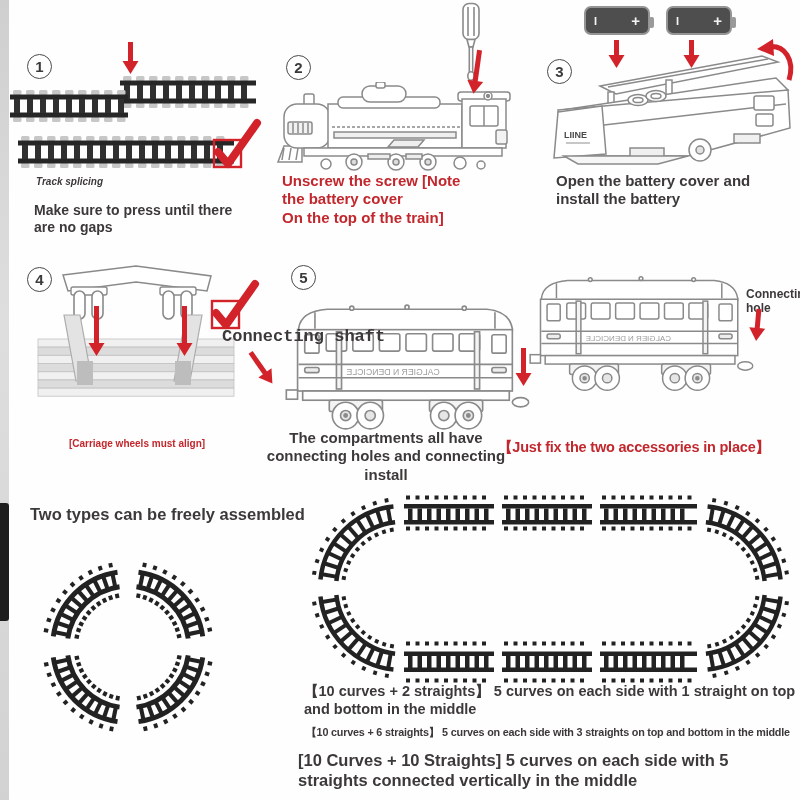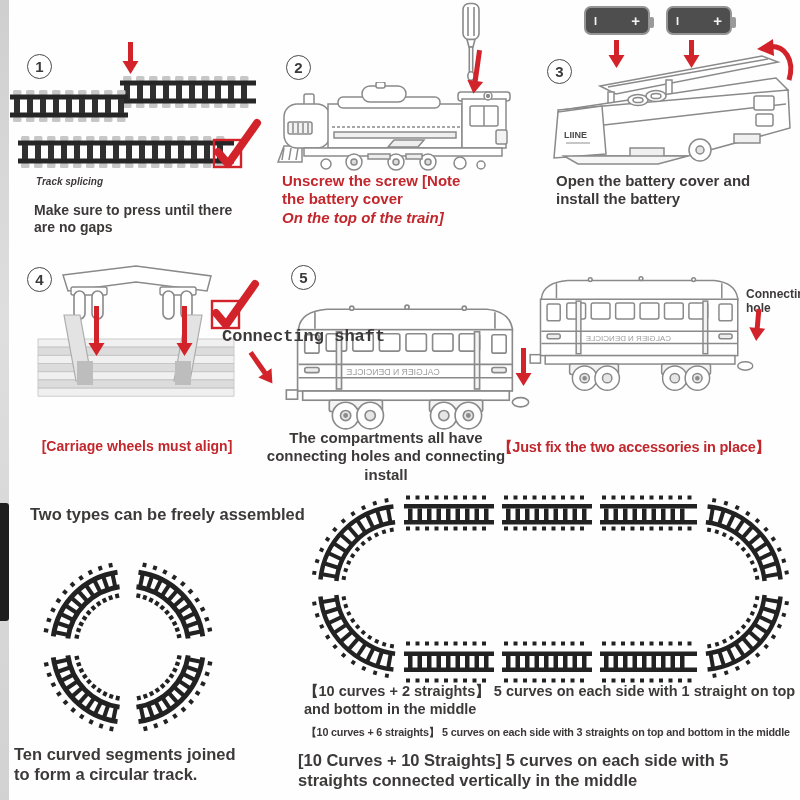--- a/index.html
+++ b/index.html
@@ -330,25 +330,25 @@
       <use href="#carriage"></use>
     </svg>
   <svg class="abs" style="left:528px;top:272px;" width="226" height="124" viewBox="0 0 240 132">
       <use href="#carriage"></use>
     </svg>
 
   <div class="abs t" style="left:36px;top:176px;font-size:10px;font-style:italic;">Track splicing</div>
   <div class="abs t" style="left:34px;top:202px;width:200px;font-size:14px;">Make sure to press until there are no gaps</div>
 
   <div class="abs t red" style="left:282px;top:172px;width:200px;font-size:15px;">Unscrew the screw [Note the battery cover</div>
-  <div class="abs t red" style="left:282px;top:209px;width:220px;font-size:15px;font-style:italic;">On the top of the train]</div>
+  <div class="abs t red" style="left:282px;top:209px;width:220px;font-size:15px;">On the top of the train]</div>
 
   <div class="abs t" style="left:556px;top:172px;width:230px;font-size:15px;">Open the battery cover and install the battery</div>
 
-  <div class="abs t red" style="left:2px;top:438px;width:270px;text-align:center;font-size:14px;">[Carriage wheels must align]</div>
+  <div class="abs t red" style="left:2px;top:438px;width:270px;text-align:center;font-size:10px;">[Carriage wheels must align]</div>
 
   <div class="abs t" style="left:222px;top:327px;font-size:17px;font-family:Liberation Mono, monospace;">Connecting shaft</div>
   <div class="abs t" style="left:746px;top:288px;width:52px;font-size:12px;line-height:1.15;">Connecting hole</div>
   <div class="abs t" style="left:266px;top:429px;width:240px;text-align:center;font-size:15px;">The compartments all have connecting holes and connecting install</div>
   <div class="abs t red" style="left:498px;top:439px;width:300px;font-size:14.5px;letter-spacing:-0.2px;">【Just fix the two accessories in place】</div>
 
   <div class="abs t" style="left:30px;top:504px;font-size:16.5px;white-space:nowrap;">Two types can be freely assembled</div>
 
   <svg id="ringArt" class="abs" style="left:30px;top:545px;" width="196" height="200" viewBox="0 0 200 200">
       <path d="M176.2506412931009,91.28367122607496 A77,77 0 0 0 110.71632877392506,25.749358706899088" fill="none" stroke="#222" stroke-width="5"></path>
@@ -782,21 +782,20 @@
       <rect x="351" y="149.5" width="4" height="4" fill="#222"></rect>
       <rect x="351" y="186.5" width="4" height="4" fill="#222"></rect>
       <rect x="360.5" y="149.5" width="4" height="4" fill="#222"></rect>
       <rect x="360.5" y="186.5" width="4" height="4" fill="#222"></rect>
       <rect x="370" y="149.5" width="4" height="4" fill="#222"></rect>
       <rect x="370" y="186.5" width="4" height="4" fill="#222"></rect>
       <rect x="379.5" y="149.5" width="4" height="4" fill="#222"></rect>
       <rect x="379.5" y="186.5" width="4" height="4" fill="#222"></rect>
     </svg>
 
-  <div class="abs t" style="left:14px;top:744px;width:235px;font-size:16.5px;">Ten curved segments joined to form a circular track.</div>
   <div class="abs t" style="left:304px;top:683px;width:494px;font-size:14.5px;">【10 curves + 2 straights】 5 curves on each side with 1 straight on top and bottom in the middle</div>
   <div class="abs t" style="left:306px;top:726px;font-size:10.8px;letter-spacing:-0.2px;white-space:nowrap;">【10 curves + 6 straights】 5 curves on each side with 3 straights on top and bottom in the middle</div>
   <div class="abs t" style="left:298px;top:750px;width:500px;font-size:16.5px;">[10 Curves + 10 Straights] 5 curves on each side with 5 straights connected vertically in the middle</div>
 
 <svg width="21" height="32" style="position:absolute;left:120px;top:42px;overflow:visible;">
       <g>
         <rect x="8" y="0" width="5" height="21" fill="#d2232b"></rect>
         <polygon points="2.5,19 18.5,19 10.5,32" fill="#d2232b"></polygon>
       </g>
     </svg>

